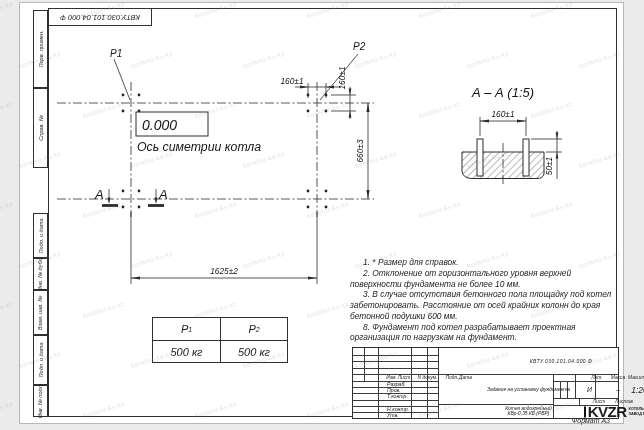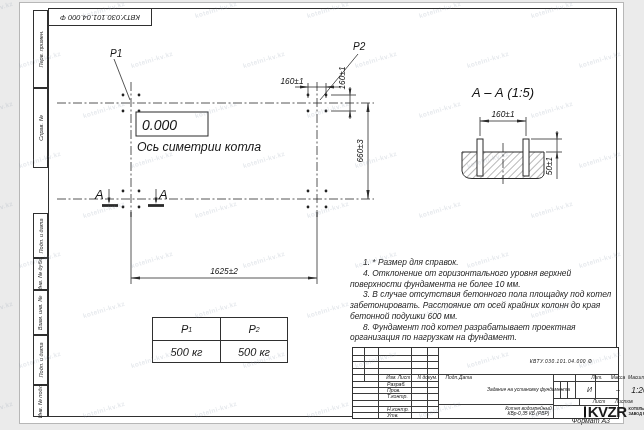--- a/index.html
+++ b/index.html
@@ -185,21 +185,21 @@
       <path class="s07" d="M531,139 H562 M546,152 H562"></path>
       <path class="s07" d="M557,131 V179"></path>
       <polygon class="arw" points="557,139 555.6,132.5 558.4,132.5"></polygon>
       <polygon class="arw" points="557,152 555.6,158.5 558.4,158.5"></polygon>
       <text transform="translate(552,166) rotate(-90)" text-anchor="middle">50±1</text>
     </g>
   </svg>
 
   <div class="notes">
     <div>1. * Размер для справок.</div>
-    <div>4. Отклонение от горизонтального уровня верхней поверхности фундамента не более 10 мм.</div>
+    <div>2. Отклонение от горизонтального уровня верхней поверхности фундамента не более 10 мм.</div>
     <div>3. В случае отсутствия бетонного пола площадку под котел забетонировать. Расстояние от осей крайних колонн до края бетонной подушки 600 мм.</div>
     <div>8. Фундамент под котел разрабатывает проектная организация по нагрузкам на фундамент.</div>
   </div>
 
   <div class="ltable">
     <div class="cell">
         <span>P</span>
         <sub>1</sub>
       </div>
     <div class="cell">

